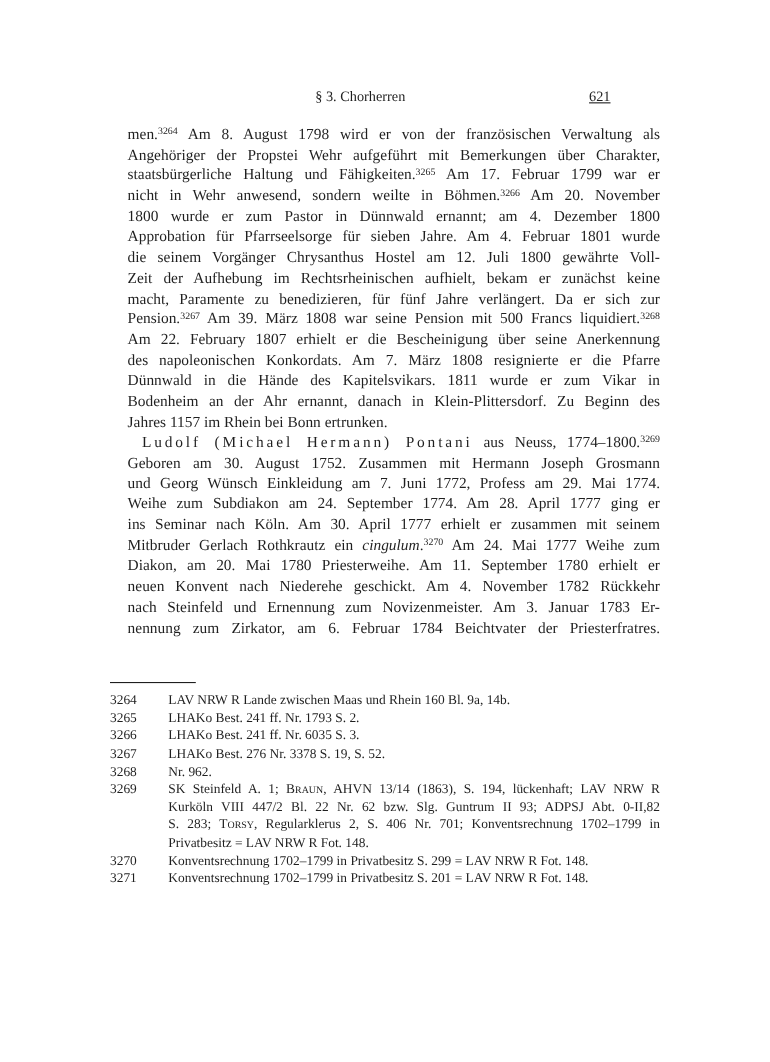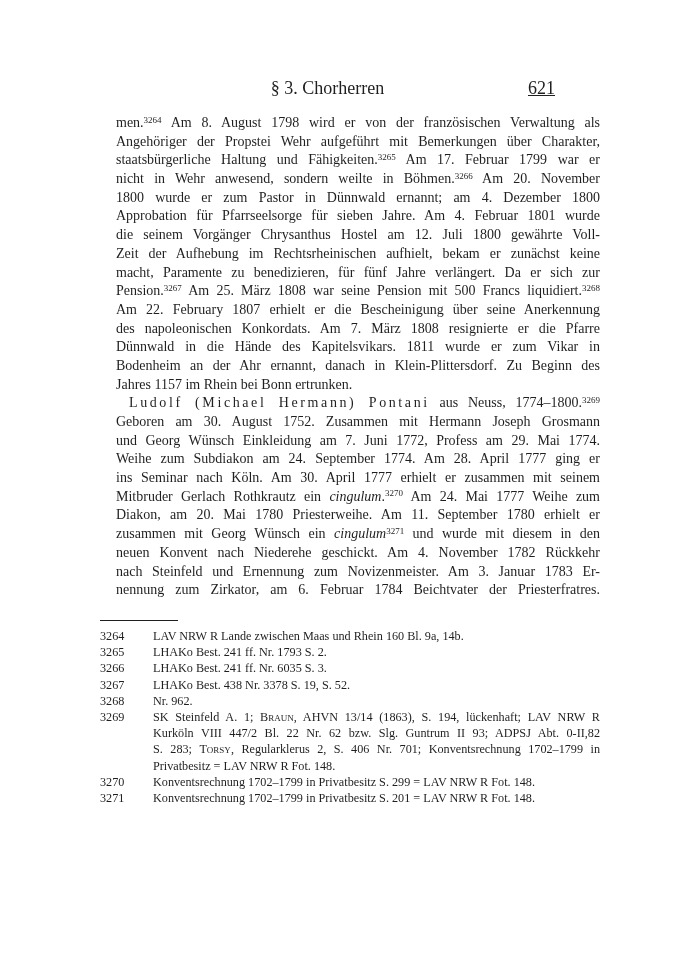--- a/index.html
+++ b/index.html
@@ -10,21 +10,21 @@
     background: #ffffff;
     color: #1f1f1f;
     font-family: "Liberation Serif", serif;
     overflow: hidden;
   }
   .header {
     position: absolute;
     left: 100px;
     top: 79px;
     width: 455px;
-    font-size: 18px;
+    font-size: 13px;
     line-height: 18px;
   }
   .running-title { text-align: center; }
   .page-number { position: absolute; right: 0; top: 0; text-decoration: underline; }
   .body-text {
     position: absolute;
     left: 100px;
     top: 114px;
     width: 500px;
     font-size: 14px;
@@ -80,36 +80,35 @@
       <div>
         <div class="line"><span>men.</span><span class="sup">3264</span><span> Am 8. August 1798 wird er von der französischen Verwaltung als</span></div>
         <div class="line"><span>Angehöriger der Propstei Wehr aufgeführt mit Bemerkungen über Charakter,</span></div>
         <div class="line"><span>staatsbürgerliche Haltung und Fähigkeiten.</span><span class="sup">3265</span><span> Am 17. Februar 1799 war er</span></div>
         <div class="line"><span>nicht in Wehr anwesend, sondern weilte in Böhmen.</span><span class="sup">3266</span><span> Am 20. November</span></div>
         <div class="line"><span>1800 wurde er zum Pastor in Dünnwald ernannt; am 4. Dezember 1800</span></div>
         <div class="line"><span>Approbation für Pfarrseelsorge für sieben Jahre. Am 4. Februar 1801 wurde</span></div>
         <div class="line"><span>die seinem Vorgänger Chrysanthus Hostel am 12. Juli 1800 gewährte Voll-</span></div>
         <div class="line"><span>Zeit der Aufhebung im Rechtsrheinischen aufhielt, bekam er zunächst keine</span></div>
         <div class="line"><span>macht, Paramente zu benedizieren, für fünf Jahre verlängert. Da er sich zur</span></div>
-        <div class="line"><span>Pension.</span><span class="sup">3267</span><span> Am 25. März 1808 war seine Pension mit 500 Francs liquidiert.</span><span class="sup">3268</span></div>
+        <div class="line"><span>Pension.</span><span class="sup">3267</span><span> Am 39. März 1808 war seine Pension mit 500 Francs liquidiert.</span><span class="sup">3268</span></div>
         <div class="line"><span>Am 22. February 1807 erhielt er die Bescheinigung über seine Anerkennung</span></div>
         <div class="line"><span>des napoleonischen Konkordats. Am 7. März 1808 resignierte er die Pfarre</span></div>
         <div class="line"><span>Dünnwald in die Hände des Kapitelsvikars. 1811 wurde er zum Vikar in</span></div>
         <div class="line"><span>Bodenheim an der Ahr ernannt, danach in Klein-Plittersdorf. Zu Beginn des</span></div>
         <div class="line last"><span>Jahres 1157 im Rhein bei Bonn ertrunken.</span></div>
       </div>
       <div>
         <div class="line indent"><span class="spaced">Ludolf (Michael Hermann) Pontani</span><span> aus Neuss, 1774–1800.</span><span class="sup">3269</span></div>
         <div class="line"><span>Geboren am 30. August 1752. Zusammen mit Hermann Joseph Grosmann</span></div>
         <div class="line"><span>und Georg Wünsch Einkleidung am 7. Juni 1772, Profess am 29. Mai 1774.</span></div>
         <div class="line"><span>Weihe zum Subdiakon am 24. September 1774. Am 28. April 1777 ging er</span></div>
         <div class="line"><span>ins Seminar nach Köln. Am 30. April 1777 erhielt er zusammen mit seinem</span></div>
         <div class="line"><span>Mitbruder Gerlach Rothkrautz ein </span><span class="it">cingulum</span><span>.</span><span class="sup">3270</span><span> Am 24. Mai 1777 Weihe zum</span></div>
         <div class="line"><span>Diakon, am 20. Mai 1780 Priesterweihe. Am 11. September 1780 erhielt er</span></div>
-        <div class="line"><span>zusammen mit Georg Wünsch ein </span><span class="it">cingulum</span><span class="sup">3271</span><span> und wurde mit diesem in den</span></div>
         <div class="line"><span>neuen Konvent nach Niederehe geschickt. Am 4. November 1782 Rückkehr</span></div>
         <div class="line"><span>nach Steinfeld und Ernennung zum Novizenmeister. Am 3. Januar 1783 Er-</span></div>
         <div class="line"><span>nennung zum Zirkator, am 6. Februar 1784 Beichtvater der Priesterfratres.</span></div>
       </div>
     </div>
   <div class="fn-rule"></div>
   <div class="footnotes" id="footnotes">
       <div class="fn">
         <span class="fn-num">3264</span>
         <div class="fn-text">
@@ -124,21 +123,21 @@
       </div>
       <div class="fn">
         <span class="fn-num">3266</span>
         <div class="fn-text">
           <div class="line last"><span>LHAKo Best. 241 ff. Nr. 6035 S. 3.</span></div>
         </div>
       </div>
       <div class="fn">
         <span class="fn-num">3267</span>
         <div class="fn-text">
-          <div class="line last"><span>LHAKo Best. 438 Nr. 3378 S. 19, S. 52.</span></div>
+          <div class="line last"><span>LHAKo Best. 276 Nr. 3378 S. 19, S. 52.</span></div>
         </div>
       </div>
       <div class="fn">
         <span class="fn-num">3268</span>
         <div class="fn-text">
           <div class="line last"><span>Nr. 962.</span></div>
         </div>
       </div>
       <div class="fn">
         <span class="fn-num">3269</span>

